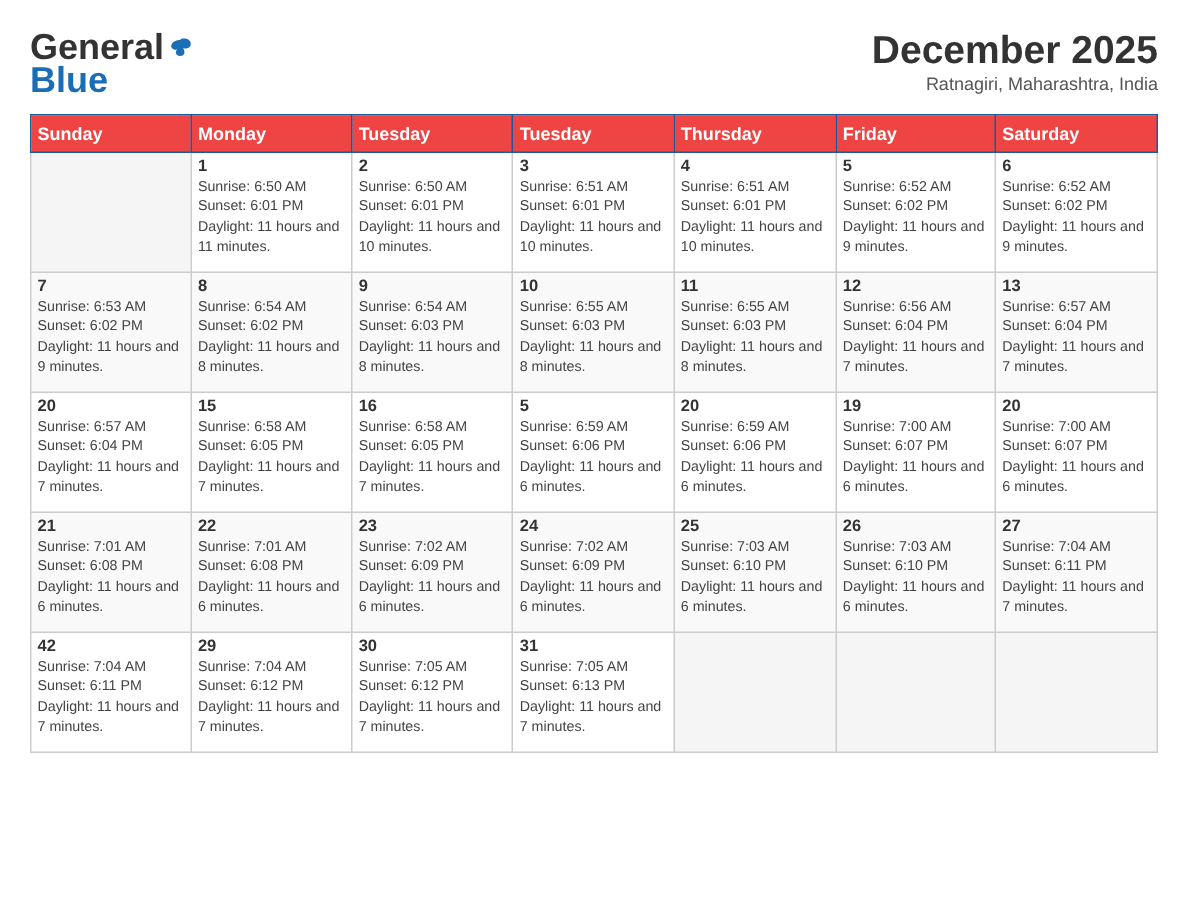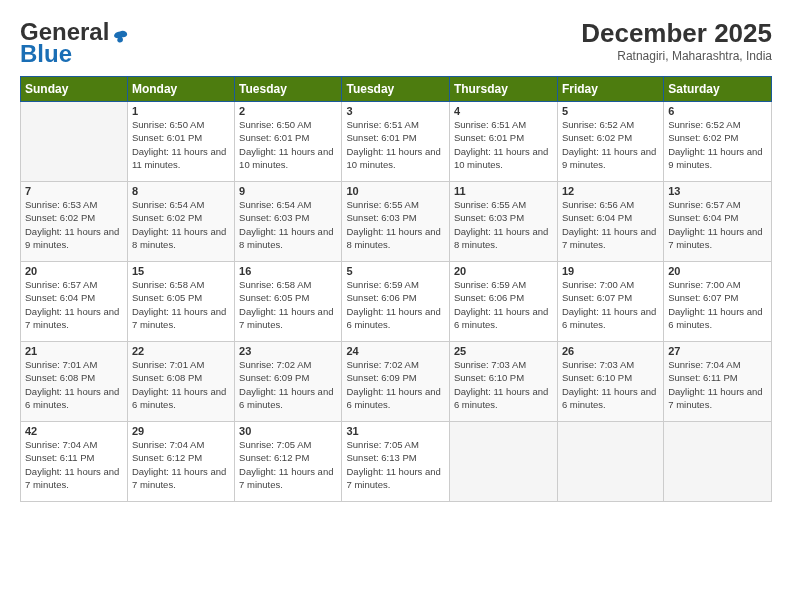--- a/index.html
+++ b/index.html
@@ -39,21 +39,21 @@
       font-size: 12px;
       font-weight: normal;
       color: #555;
     }
     .calendar-table {
       width: 100%;
       border-collapse: collapse;
       font-size: 10px;
     }
     .calendar-table thead tr th {
-      background-color: #4d7c0f;
+      background-color: #ef4444;
       color: white;
       padding: 5px 4px;
       text-align: left;
       font-size: 12px;
       border: 1px solid #1a5a9a;
     }
     .calendar-table tbody tr td {
       border: 1px solid #ccc;
       vertical-align: top;
       padding: 3px 4px;
@@ -78,21 +78,21 @@
     .empty-cell {
       background: #f5f5f5 !important;
     }
   </style>
 </head>
 <body>
 
 <div class="page">
   <div class="header">
     <div class="logo">
-      <div style="display:flex;align-items:flex-end;">
+      <div style="display:flex;align-items:center;">
         <span style="font-size:24px;font-weight:bold;color:#333;">General</span>
         <svg width="18" height="18" viewBox="0 0 20 20" style="margin-left:2px;">
           <path d="M10 4 C12 2, 18 3, 18 7 C18 10, 14 11, 12 10 C14 12, 14 16, 10 16 C7 16, 6 13, 8 11 C6 12, 2 10, 4 7 C5 5, 8 4, 10 4Z" fill="#1a6eb5"></path>
         </svg>
       </div>
       <span style="font-size:24px;font-weight:bold;color:#1a6eb5;line-height:1;margin-top:-4px;">Blue</span>
     </div>
     <div class="title-block">
       <h1>December 2025</h1>
       <h2>Ratnagiri, Maharashtra, India</h2>

